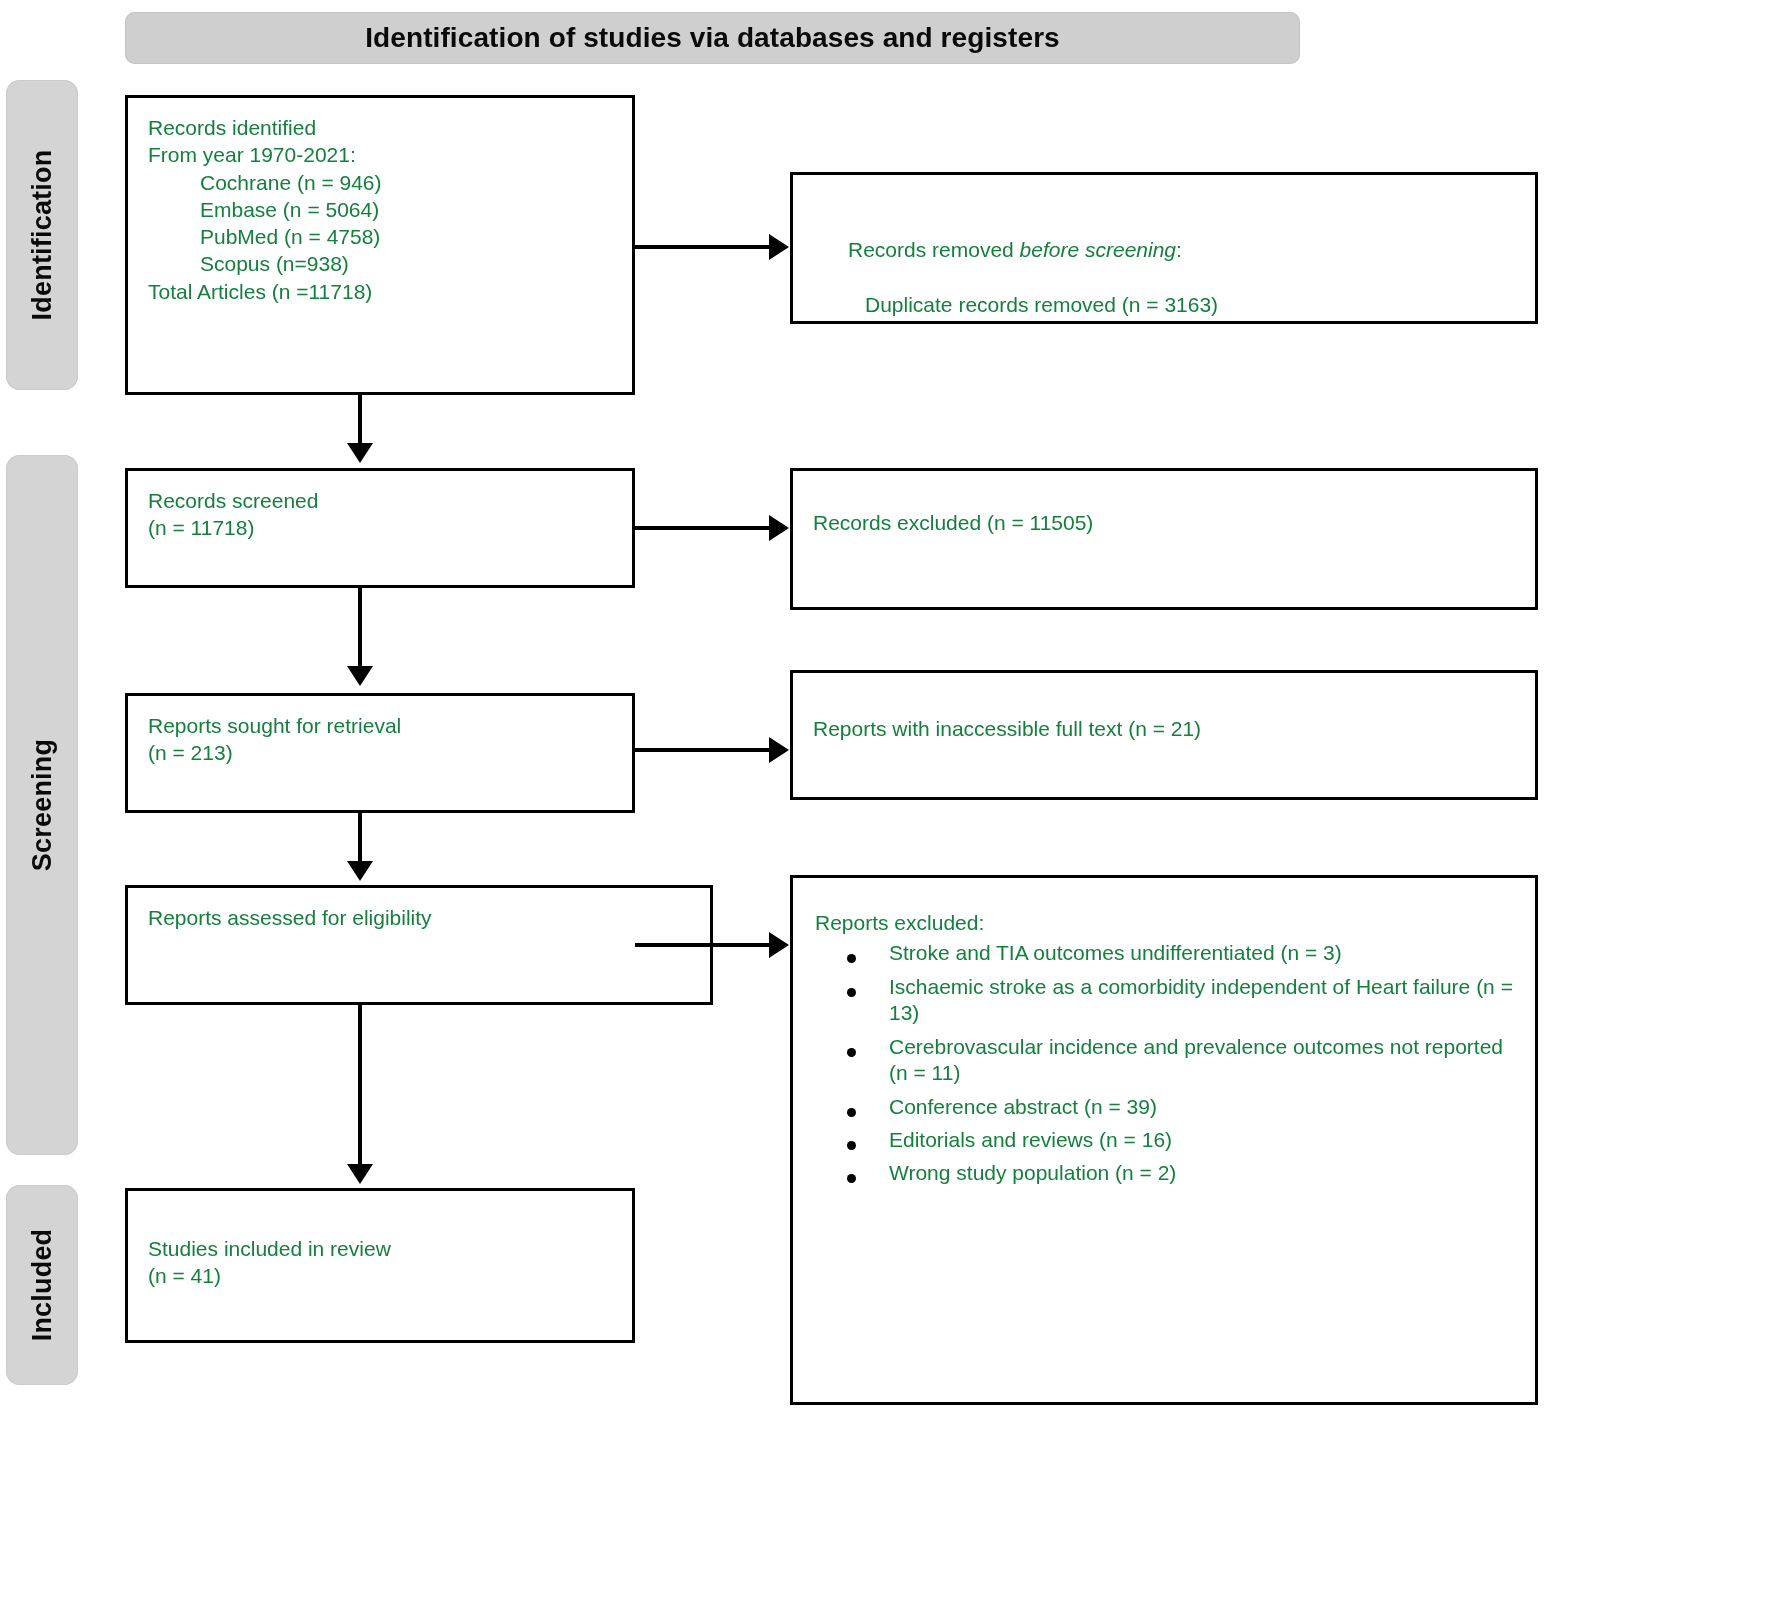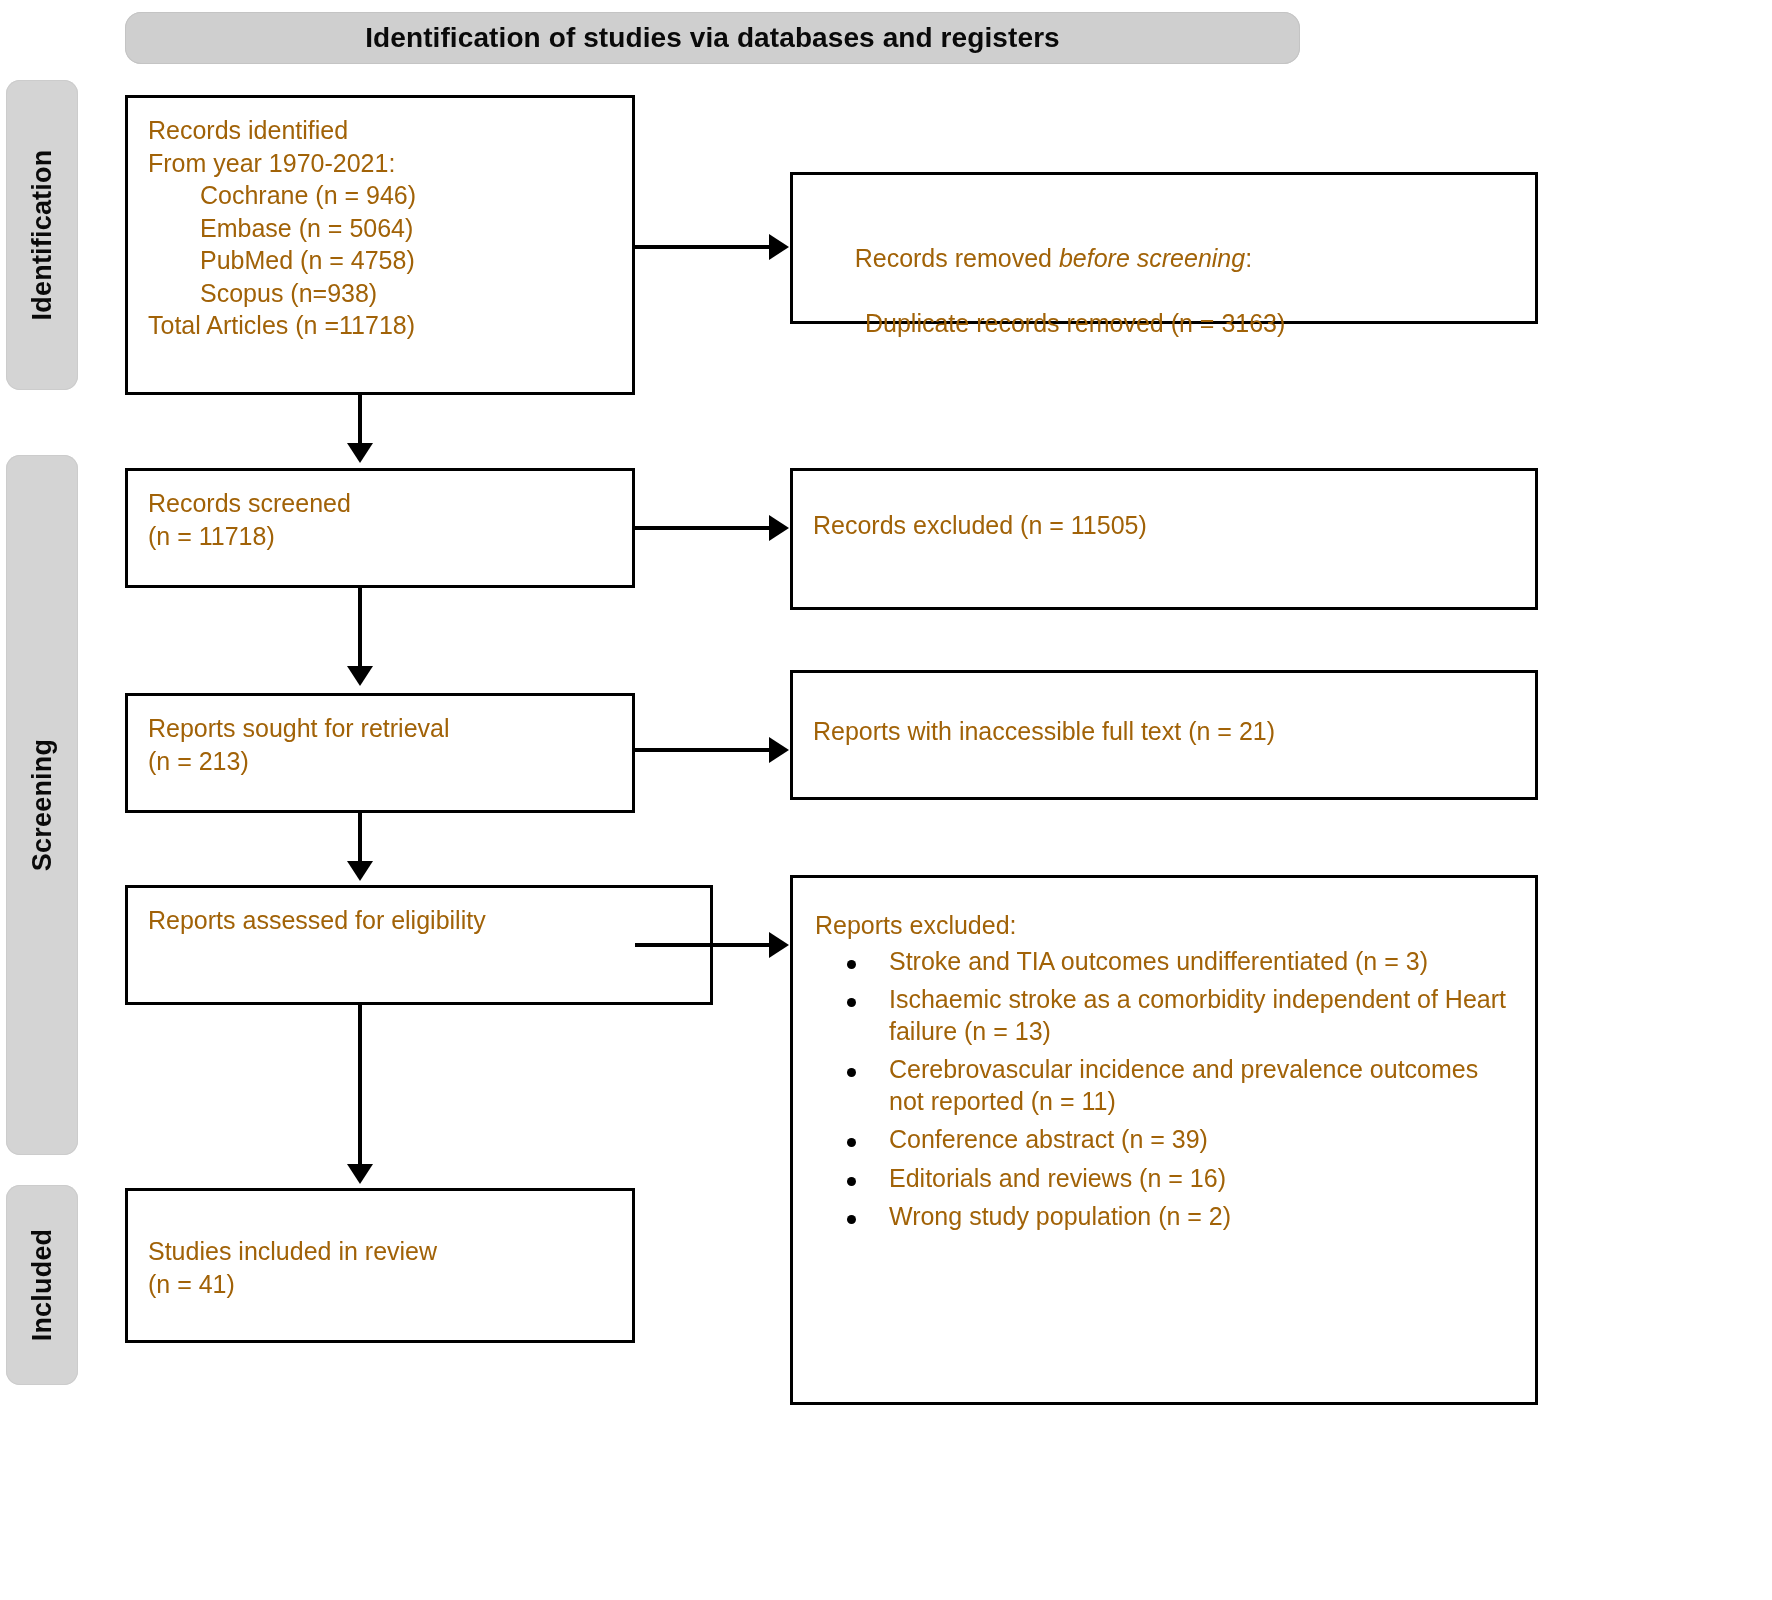--- a/index.html
+++ b/index.html
@@ -55,23 +55,23 @@
     letter-spacing: 0.1px;
   }
 
   
   .box {
     position: absolute;
     background: #ffffff;
     border: 3px solid #000000;
     box-sizing: border-box;
     padding: 16px 20px;
-    font-size: 25px;
+    font-size: 21px;
     line-height: 1.30;
-    color: #a16207;
+    color: #15803d;
   }
   .box .ln { white-space: pre; }
   .box .ind1 { padding-left: 52px; }
   .ital { font-style: italic; }
 
   
   .exbox { padding: 31px 18px 14px 22px; }
   .exbox .head { margin-bottom: 4px; }
   ul.blist {
     margin: 0;
@@ -112,21 +112,21 @@
     border-top: 13px solid transparent;
     border-bottom: 13px solid transparent;
     border-left: 20px solid #000000;
   }
 </style>
 </head>
 <body>
 
 <div id="page">
 
-  <div class="banner" style="left:125px; top:12px; width:1175px; height:52px;border-radius:16px;">
+  <div class="banner" style="left:125px; top:12px; width:1175px; height:52px;">
     <span class="banner-text">Identification of studies via databases and registers</span>
   </div>
 
   <div class="stage" style="left:6px; top:80px; width:72px; height:310px;">
     <span class="stage-label">Identification</span>
   </div>
   <div class="stage" style="left:6px; top:455px; width:72px; height:700px;">
     <span class="stage-label">Screening</span>
   </div>
   <div class="stage" style="left:6px; top:1185px; width:72px; height:200px;">

